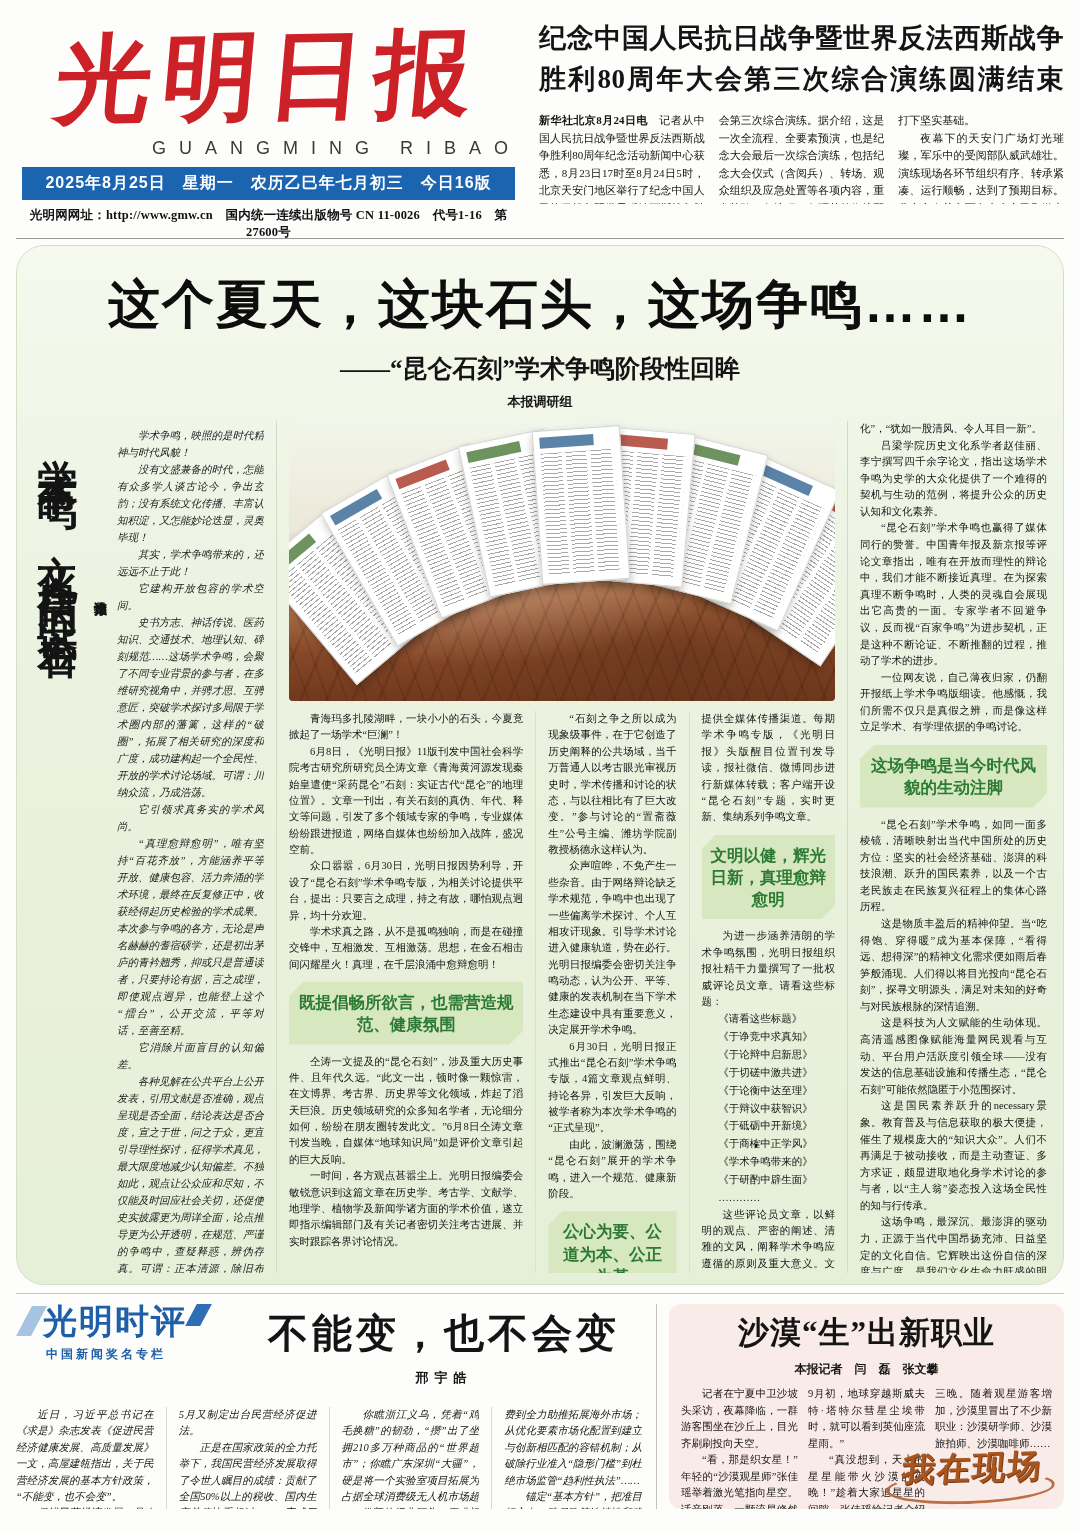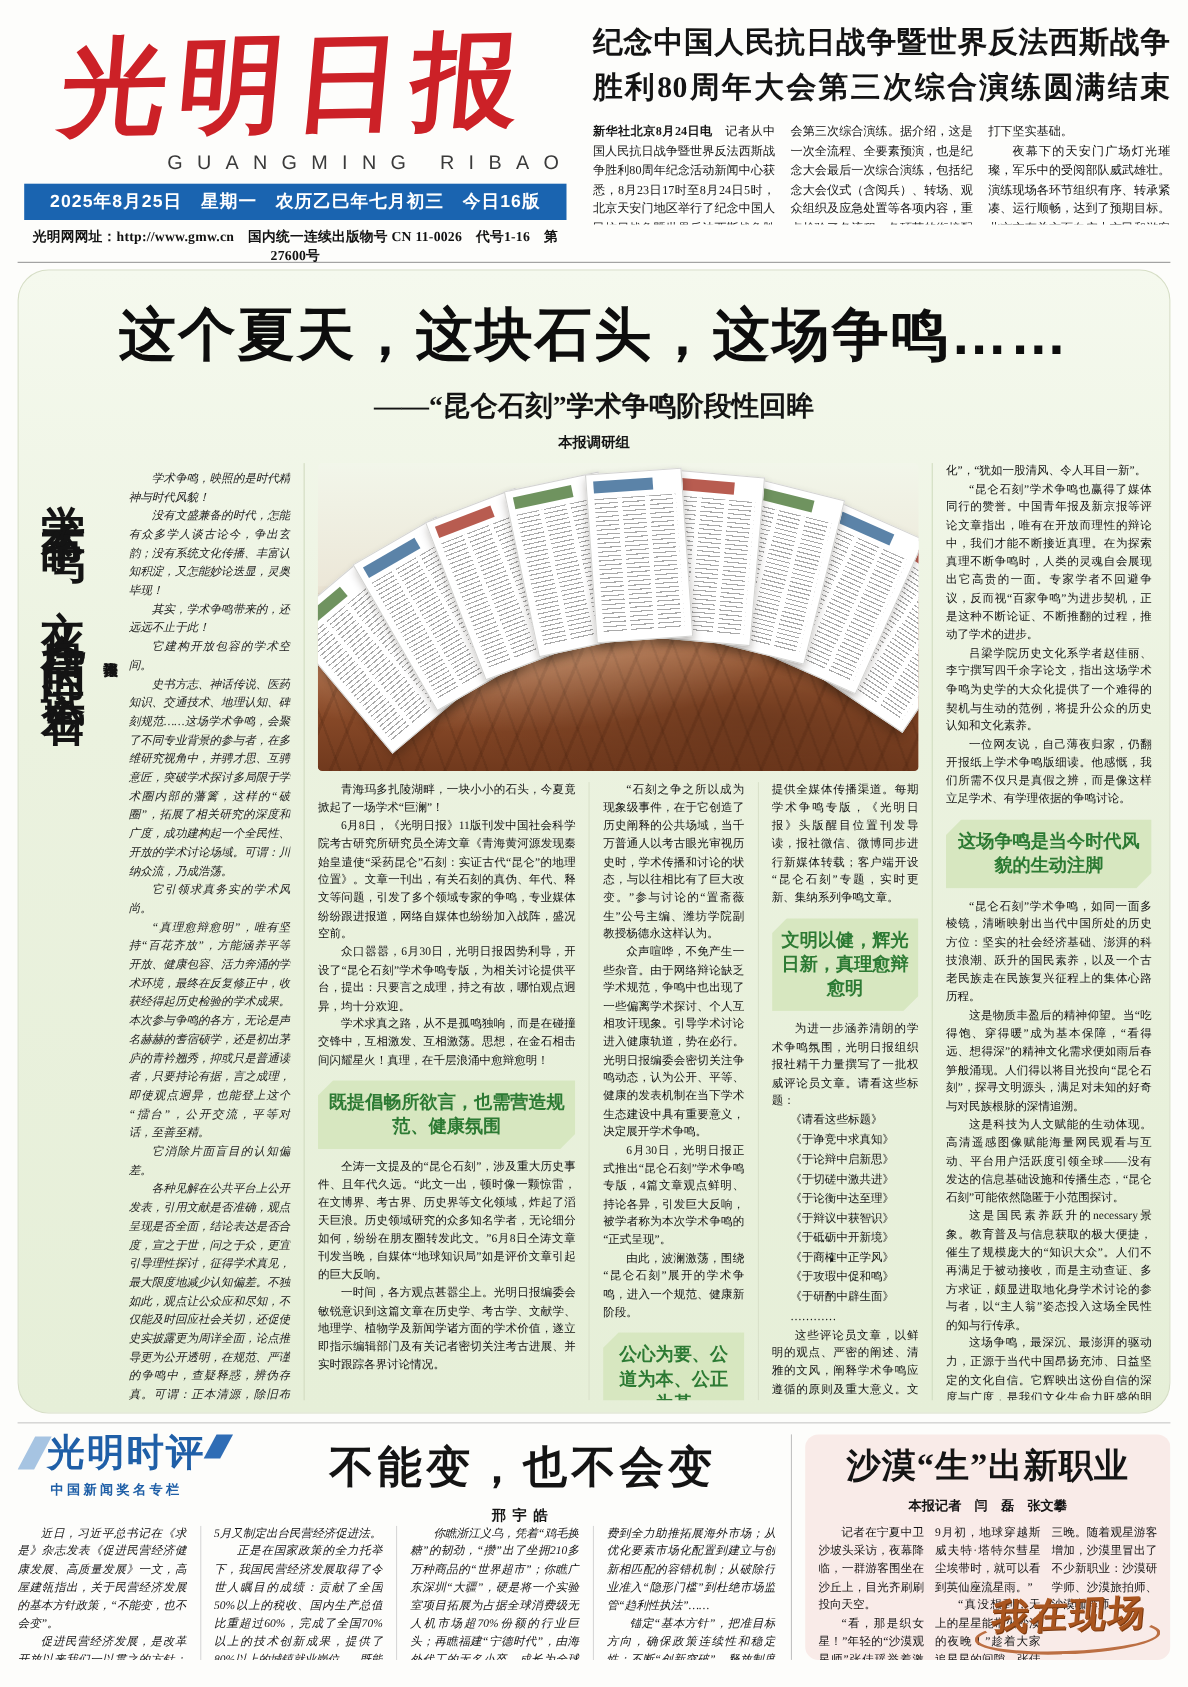--- a/index.html
+++ b/index.html
@@ -90,38 +90,38 @@
   .ghead { margin:9px 0; background:#d7e7c0; color:#2c7a33;
            font-family:"Liberation Sans",sans-serif; font-weight:900; font-size:16.5px;
            line-height:1.35; text-align:center; padding:9px 8px;
            clip-path:polygon(14px 0,100% 0,100% calc(100% - 14px),calc(100% - 14px) 100%,0 100%,0 14px); }
   .titles div { text-indent:0; padding-left:1.6em; line-height:1.7; }
 
   
   .bottom { margin-top:8px; border-top:1px solid #c6c6c6; padding-top:10px;
             display:flex; height:216px; overflow:hidden; }
   .bot-left { flex:1; padding-right:14px; border-right:1px solid #c2c2c2; min-width:0; }
-  .bot-head-row { display:flex; align-items:flex-start; margin-bottom:0; }
+  .bot-head-row { display:flex; align-items:flex-start; margin-bottom:20px; }
   .shiping { width:230px; flex:none; padding-left:8px; }
   .sp-row { display:flex; align-items:center; }
   .sp-slash { display:inline-block; width:15px; height:30px; background:#a6c4e2;
               transform:skewX(-28deg); margin-right:4px; }
   .sp-slash.r { background:#2f6db5; height:22px; align-self:flex-start; margin-left:4px; }
   .sp-logo { font-family:"Liberation Sans",sans-serif; font-weight:900; font-size:34px;
              color:#1f5fa7; letter-spacing:2px; line-height:1; }
   .sp-sub { color:#1f5fa7; font-family:"Liberation Sans",sans-serif; font-weight:800;
             font-size:12px; letter-spacing:3px; margin:8px 0 0 22px; }
   .a1-head { flex:1; text-align:center; padding-top:2px; }
   .a1-title { font-size:40px; font-weight:900; letter-spacing:4px; }
   .a1-author { font-size:13px; font-weight:700; letter-spacing:6px; margin-top:8px; }
   .bot-cols { display:flex; gap:12px; height:128px; overflow:hidden; }
   .bot-col { flex:1; font-size:10.5px; line-height:1.56; text-align:justify; font-style:italic; overflow:hidden; }
   .bot-col + .bot-col { border-left:1px solid #d8d8d8; padding-left:12px; }
 
-  .bot-right { width:332px; flex:none; background:#f9ebe8; margin-left:12px;
+  .bot-right { width:395px; flex:none; background:#f9ebe8; margin-left:12px;
                padding:8px 12px 8px; position:relative; overflow:hidden;border-radius:12px; }
   .a2-title { font-size:31px; font-weight:900; text-align:center; letter-spacing:1px; }
   .a2-byline { font-size:12px; font-weight:700; text-align:center; margin:7px 0 8px; }
   .a2-cols { display:flex; gap:10px; height:130px; overflow:hidden; }
   .a2-col { flex:1; font-size:10.5px; line-height:1.58; text-align:justify; overflow:hidden; }
   .scene-badge { position:absolute; right:16px; bottom:14px; font-weight:900; font-size:33px;
                  letter-spacing:2px; color:#a9551f; transform:skewX(-7deg) rotate(-2deg);
                  text-shadow:1px 1px 0 #7c3a10; padding:0 6px 4px; }
   .scene-badge::after { content:""; position:absolute; left:-8px; right:-8px; top:52%; bottom:-9px;
                  border:3px solid rgba(178,90,38,.85); border-top-color:transparent;
@@ -232,36 +232,36 @@
               </div>
             <div class="titles">
                 <div>《请看这些标题》</div>
                 <div>《于诤竞中求真知》</div>
                 <div>《于论辩中启新思》</div>
                 <div>《于切磋中激共进》</div>
                 <div>《于论衡中达至理》</div>
                 <div>《于辩议中获智识》</div>
                 <div>《于砥砺中开新境》</div>
                 <div>《于商榷中正学风》</div>
-                <div>《于攻瑕中促和鸣》</div>
+                <div>《学术争鸣带来的》</div>
                 <div>《于研酌中辟生面》</div>
                 <div>…………</div>
               </div>
             <div>
                 <p>这些评论员文章，以鲜明的观点、严密的阐述、清雅的文风，阐释学术争鸣应遵循的原则及重大意义。文章刊发后，各报刊网站争相转发，有力促动了这场学术争鸣。</p>
               </div>
           </div>
         </div>
       </div>
 
       <div class="fcol4">
         <div>
             <p class="cont">化”，“犹如一股清风、令人耳目一新”。</p>
+            <p>吕梁学院历史文化系学者赵佳丽、李宁撰写四千余字论文，指出这场学术争鸣为史学的大众化提供了一个难得的契机与生动的范例，将提升公众的历史认知和文化素养。</p>
             <p>“昆仑石刻”学术争鸣也赢得了媒体同行的赞誉。中国青年报及新京报等评论文章指出，唯有在开放而理性的辩论中，我们才能不断接近真理。在为探索真理不断争鸣时，人类的灵魂自会展现出它高贵的一面。专家学者不回避争议，反而视“百家争鸣”为进步契机，正是这种不断论证、不断推翻的过程，推动了学术的进步。</p>
-            <p>吕梁学院历史文化系学者赵佳丽、李宁撰写四千余字论文，指出这场学术争鸣为史学的大众化提供了一个难得的契机与生动的范例，将提升公众的历史认知和文化素养。</p>
             <p>一位网友说，自己薄夜归家，仍翻开报纸上学术争鸣版细读。他感慨，我们所需不仅只是真假之辨，而是像这样立足学术、有学理依据的争鸣讨论。</p>
           </div>
         <div class="ghead">这场争鸣是当今时代风貌的生动注脚</div>
         <div>
             <p>“昆仑石刻”学术争鸣，如同一面多棱镜，清晰映射出当代中国所处的历史方位：坚实的社会经济基础、澎湃的科技浪潮、跃升的国民素养，以及一个古老民族走在民族复兴征程上的集体心路历程。</p>
             <p>这是物质丰盈后的精神仰望。当“吃得饱、穿得暖”成为基本保障，“看得远、想得深”的精神文化需求便如雨后春笋般涌现。人们得以将目光投向“昆仑石刻”，探寻文明源头，满足对未知的好奇与对民族根脉的深情追溯。</p>
             <p>这是科技为人文赋能的生动体现。高清遥感图像赋能海量网民观看与互动、平台用户活跃度引领全球——没有发达的信息基础设施和传播生态，“昆仑石刻”可能依然隐匿于小范围探讨。</p>
             <p>这是国民素养跃升的necessary景象。教育普及与信息获取的极大便捷，催生了规模庞大的“知识大众”。人们不再满足于被动接收，而是主动查证、多方求证，颇显进取地化身学术讨论的参与者，以“主人翁”姿态投入这场全民性的知与行传承。</p>
             <p>这场争鸣，最深沉、最澎湃的驱动力，正源于当代中国昂扬充沛、日益坚定的文化自信。它辉映出这份自信的深度与广度，是我们文化生命力旺盛的明证。</p>
           </div>

